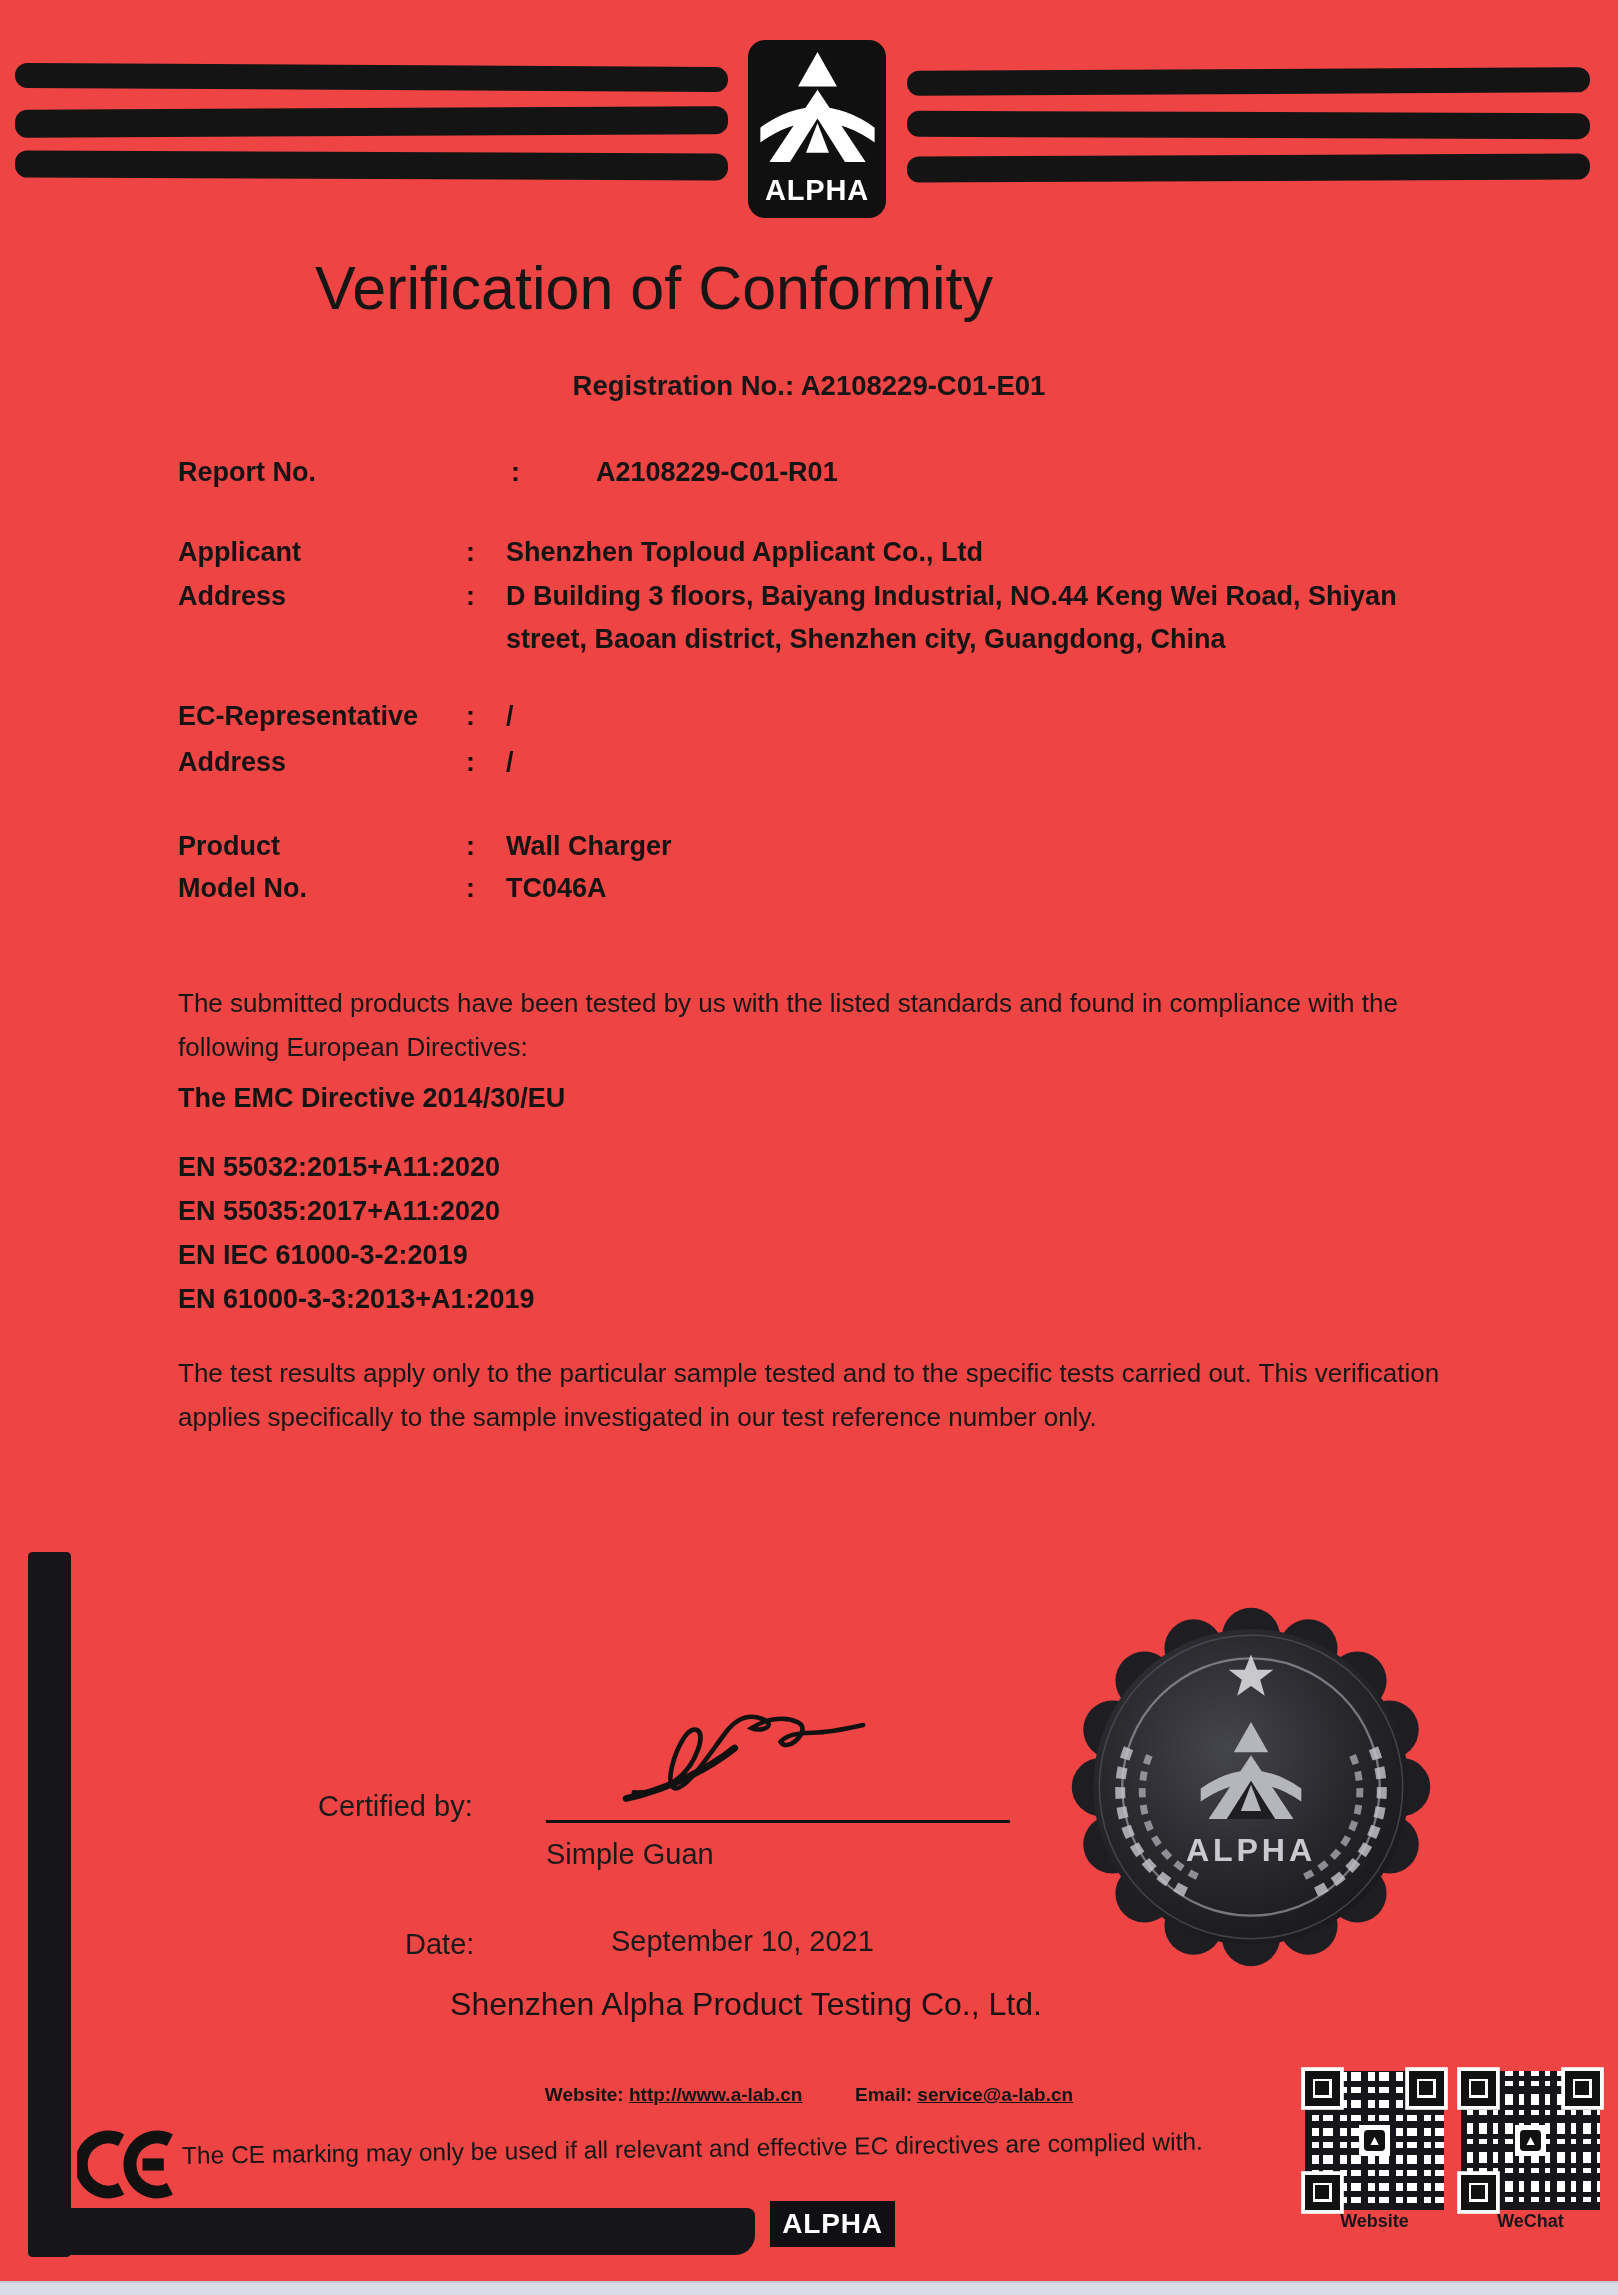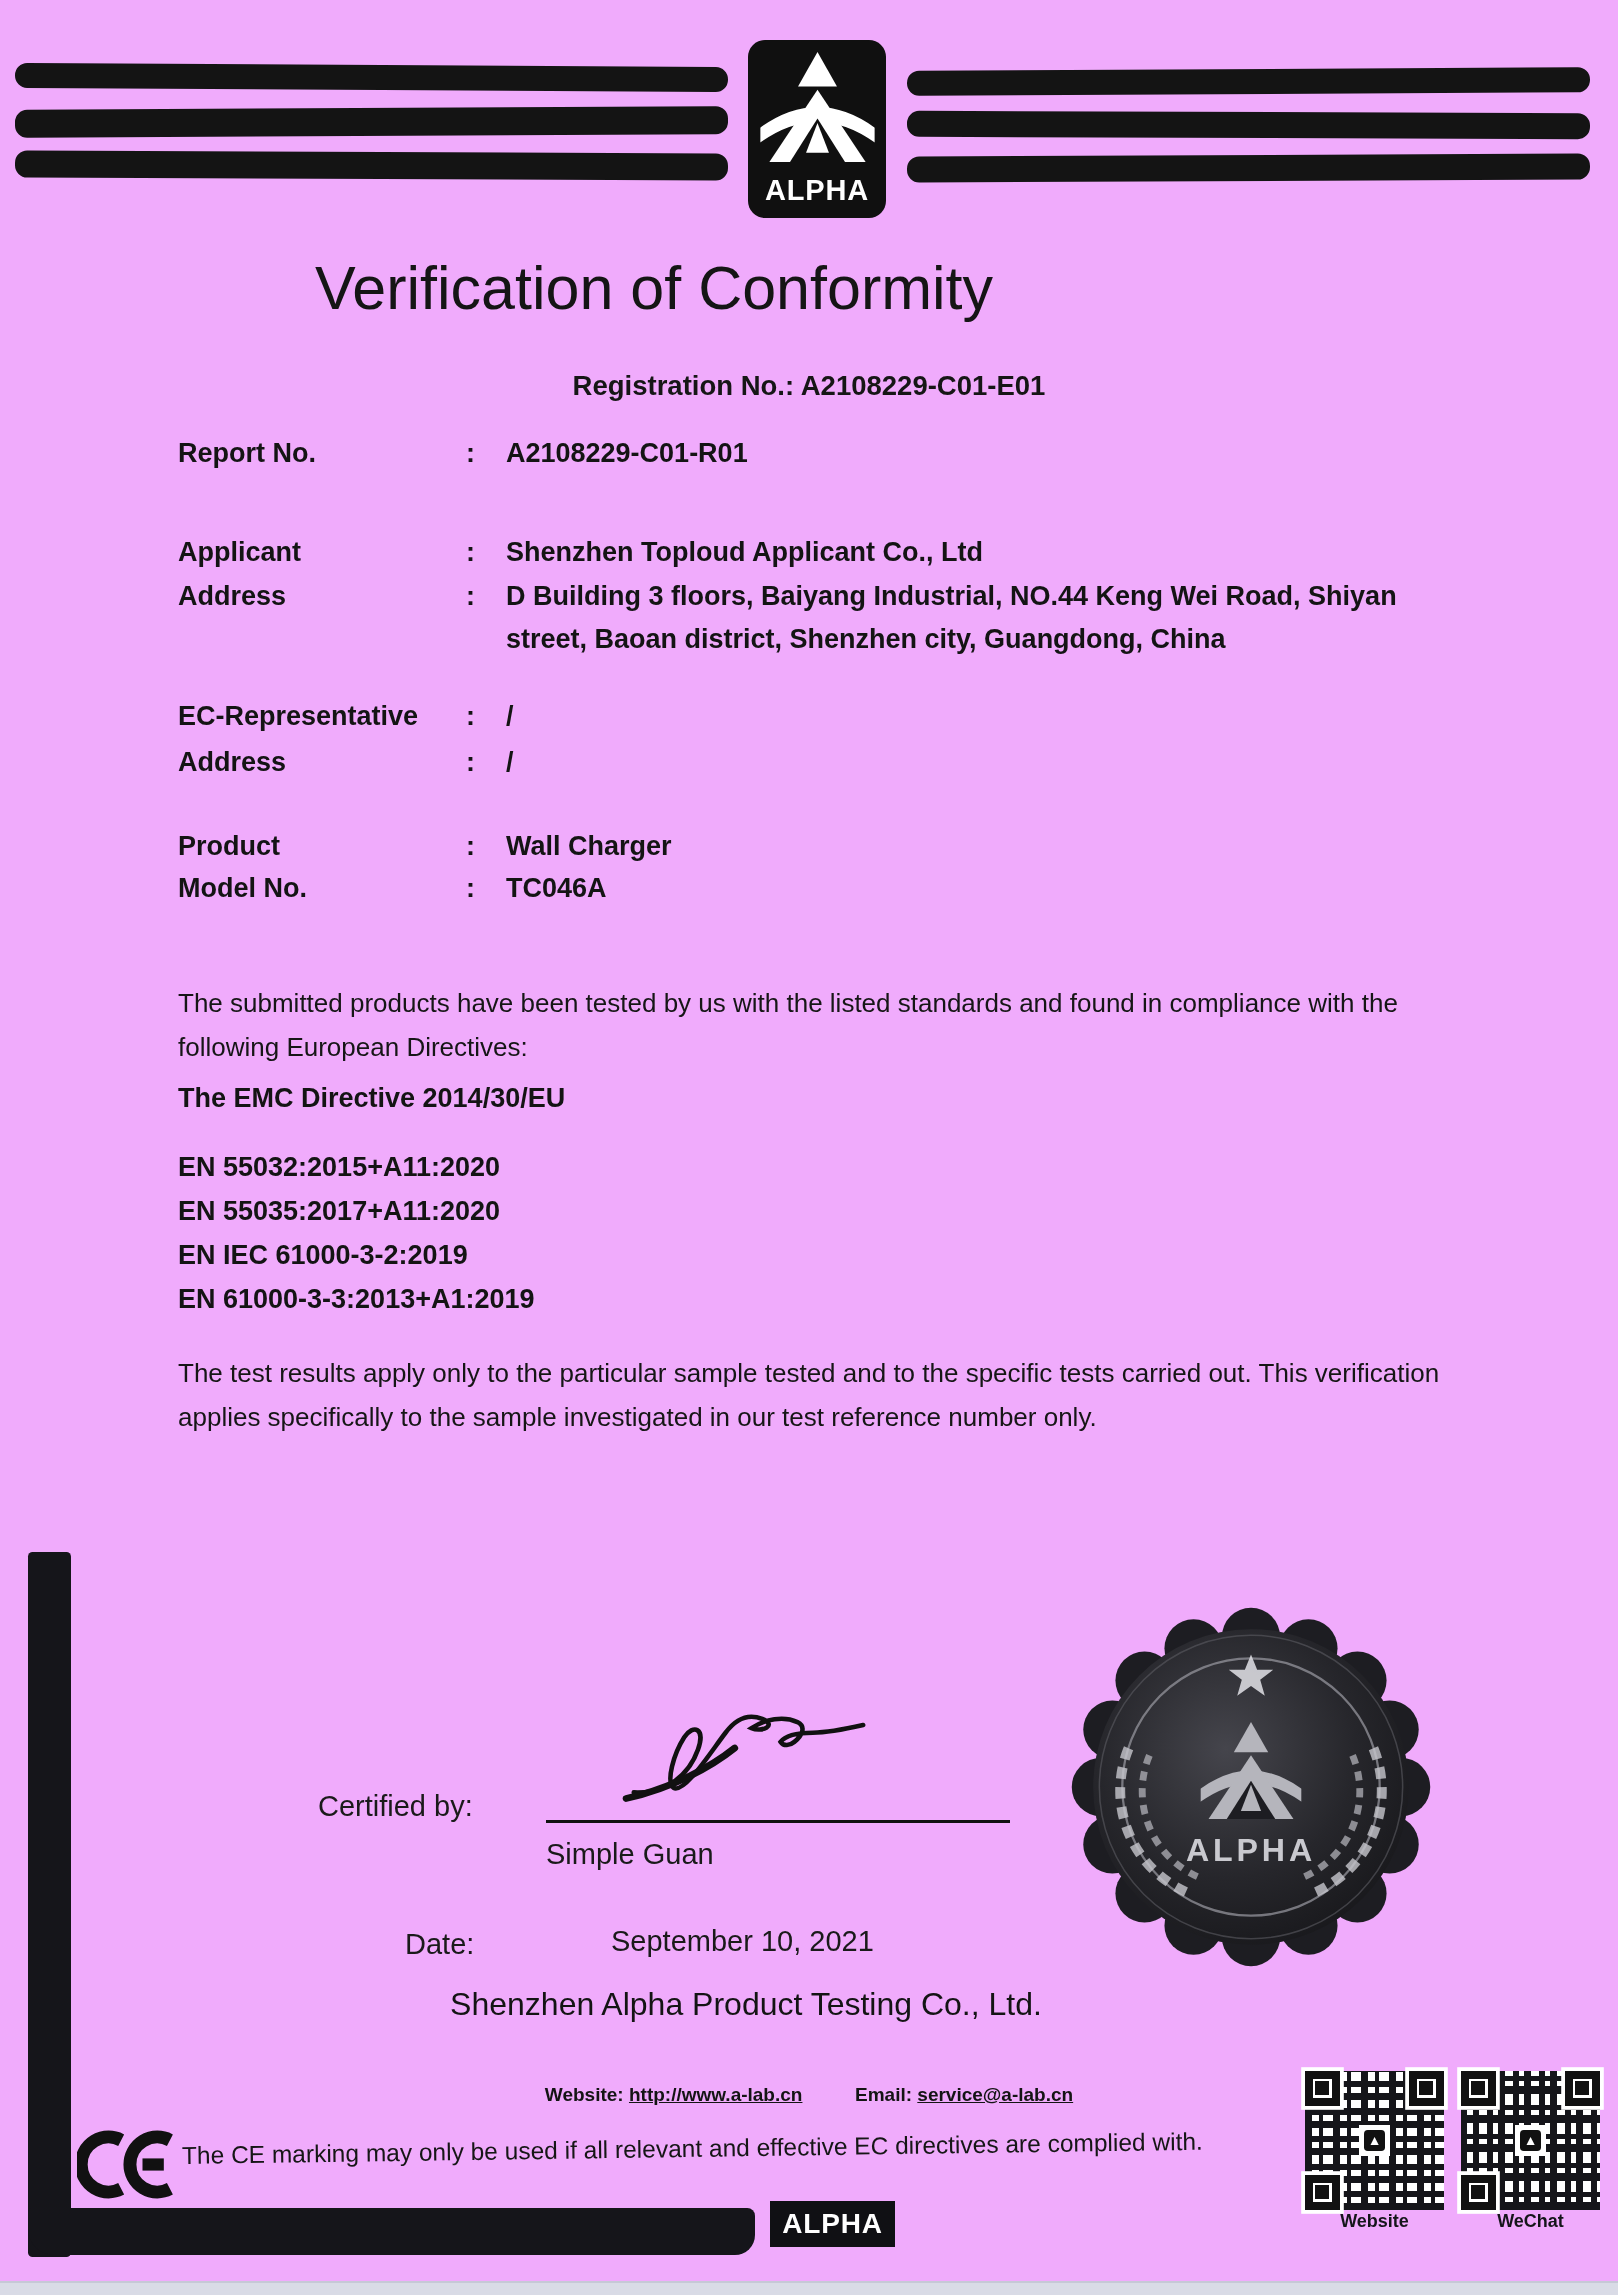--- a/index.html
+++ b/index.html
@@ -1,17 +1,17 @@
 <!DOCTYPE html>
 <html style="font-size:12.2px"><head>
 <meta charset="utf-8">
 <style>
   html,body{margin:0;padding:0;background:#888;}
   .page{
-    position:relative;width:1618px;height:2295px;background:#f0abfc;
+    position:relative;width:1618px;height:2295px;background:#ef4444;
     font-family:"Liberation Sans",sans-serif;color:#121212;overflow:hidden;
   }
   .abs{position:absolute;}
 
   
   .stripe{position:absolute;background:#141414;border-radius:12.2px;}
 
   
   .logo-box{
     position:absolute;left:748px;top:40px;width:138px;height:178px;
@@ -118,21 +118,21 @@
   <div class="logo-box">
     <svg class="mark" width="115" height="110" style="color:#fff;--cut:#101010;" viewBox="0 0 150 144">
       <use href="#alpha-mark" width="150" height="144"></use>
     </svg>
     <div class="logo-word">ALPHA</div>
   </div>
 
   <div class="doc-title">Verification of Conformity</div>
   <div class="reg-line">Registration No.: A2108229-C01-E01</div>
 
-  <div class="frow" style="top:432px;">
+  <div class="frow" style="top:451px;gap:45px;">
     <span class="flabel">Report No.</span>
     <span class="fcolon">:</span>
     <span class="fvalue">A2108229-C01-R01</span>
   </div>
   <div class="frow" style="top:531px;">
     <span class="flabel">Applicant</span>
     <span class="fcolon">:</span>
     <span class="fvalue">Shenzhen Toploud Applicant Co., Ltd</span>
   </div>
   <div class="frow" style="top:575px;">

